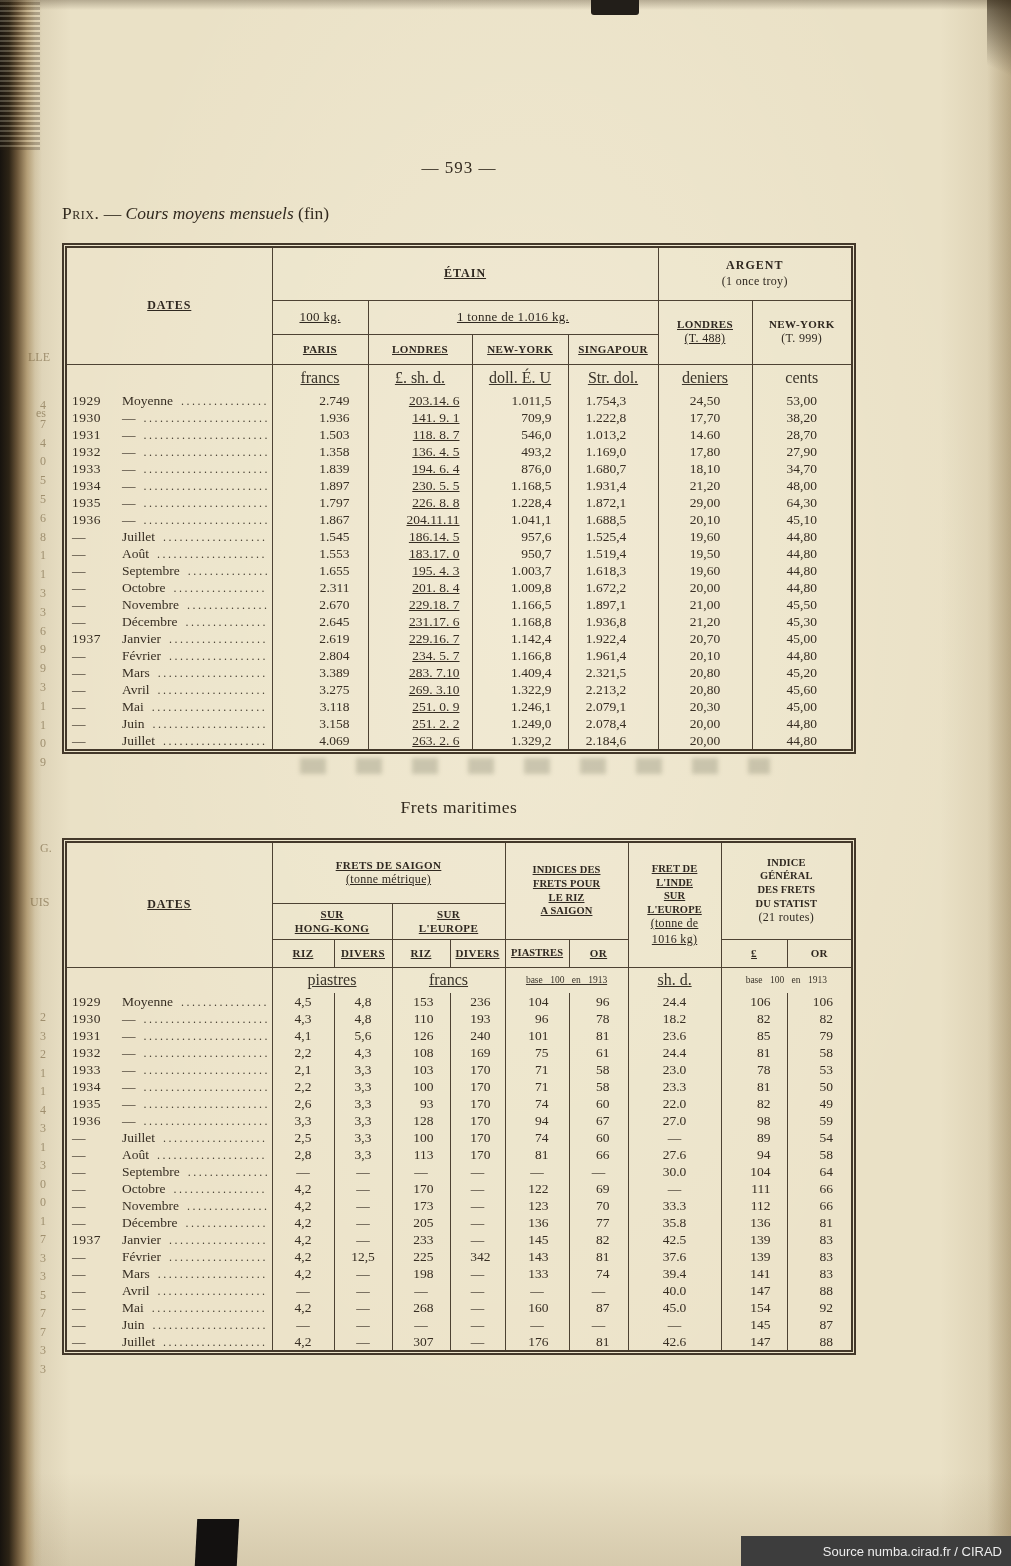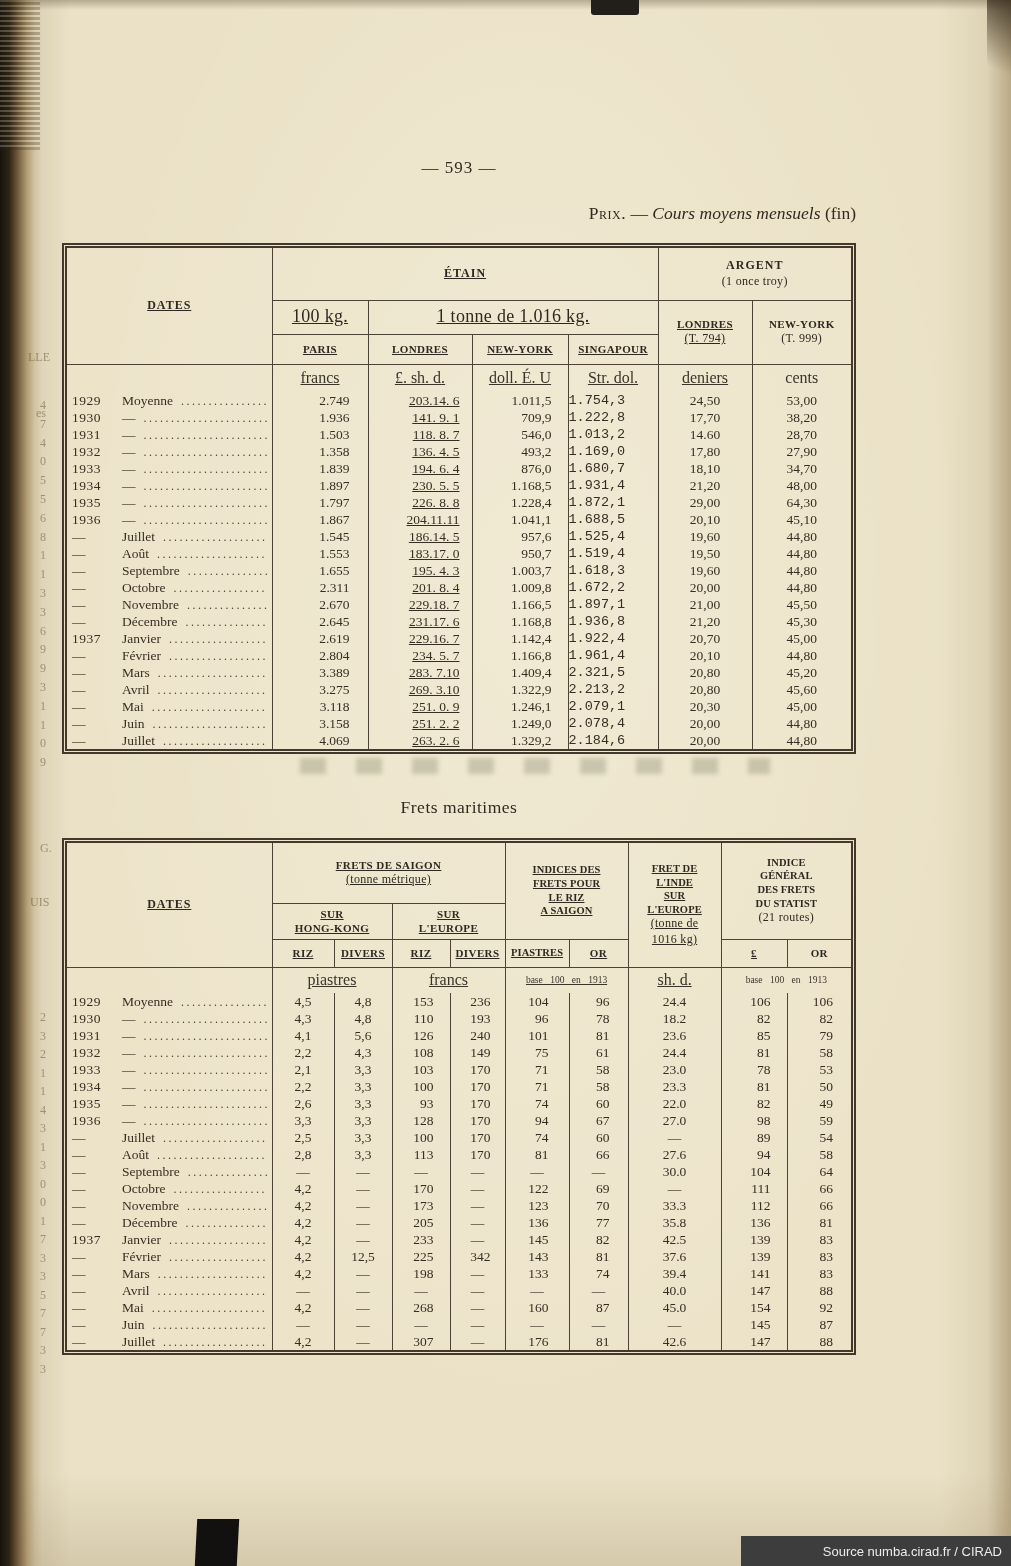--- a/index.html
+++ b/index.html
@@ -27,58 +27,58 @@
     background:linear-gradient(180deg, rgba(60,45,25,0.30), rgba(0,0,0,0)); }
   .edge-right { position:absolute; right:0; top:0; bottom:0; width:24px; pointer-events:none;
     background:linear-gradient(270deg, rgba(150,128,88,0.45), rgba(0,0,0,0)); }
   .corner-tr { position:absolute; right:0; top:0; width:24px; height:95px; pointer-events:none;
     background:linear-gradient(205deg, rgba(55,44,28,0.85), rgba(0,0,0,0) 72%); }
   .tab-top { position:absolute; left:591px; top:0; width:48px; height:15px; background:#221e19; border-radius:0 0 3px 3px; }
   .ribbon { position:absolute; left:196px; bottom:0; width:42px; height:47px; background:#131110; transform:skewX(-3deg); }
 
   .page-number { position:absolute; top:158px; left:62px; width:794px; text-align:center;
     font-size:17px; letter-spacing:1px; color:#352c21; }
-  .doc-title { position:absolute; top:203px; left:62px; width:794px; text-align:right; font-size:17.5px; color:#322a1f; }
+  .doc-title { position:absolute; top:203px; left:62px; width:794px; text-align:left; font-size:17.5px; color:#322a1f; }
   .doc-title .sc { font-variant:small-caps; letter-spacing:.5px; }
   .doc-title .it { font-style:italic; }
   .section-title { position:absolute; top:797px; left:62px; width:794px; text-align:center;
     font-size:17.5px; letter-spacing:.5px; color:#322a1f; }
 
   .tbl-wrap { position:absolute; left:62px; border:5px double #43382a; background:rgba(248,242,222,0.15); }
   #t1wrap { top:243px; width:794px; }
   #t2wrap { top:838px; width:794px; }
   table { border-collapse:collapse; table-layout:fixed; width:100%; }
   th,td { font-weight:normal; overflow:hidden; }
   .br { border-right:1px solid #4d4233;text-decoration:underline; }
   .bb { border-bottom:1px solid #4d4233; }
 
   .hd { font-weight:bold; text-align:center; vertical-align:middle; color:#2f2820;
         font-size:11px; letter-spacing:.4px; line-height:1.3; }
   .hd-big { font-size:12px; letter-spacing:1px; }
-  .hd-mid { font-weight:normal; font-size:18px; letter-spacing:.3px; }
+  .hd-mid { font-weight:normal; font-size:13px; letter-spacing:.3px; }
   .hd-sub { font-weight:normal; font-size:12px; letter-spacing:.3px; }
   .hd-tight { letter-spacing:.1px; font-size:10.5px; }
   #table1 thead tr:nth-child(1){ height:52px; }
   #table1 thead tr:nth-child(2){ height:34px; }
   #table1 thead tr:nth-child(3){ height:30px; }
   #table1 thead tr.units { height:28px; }
   #table2 thead tr:nth-child(1){ height:60px; }
   #table2 thead tr:nth-child(2){ height:36px; }
   #table2 thead tr:nth-child(3){ height:28px; }
   #table2 thead tr.units { height:26px; }
   tr.units td { font-size:16px; text-align:center; vertical-align:middle; color:#3a342a; }
   tr.units .base100 { font-size:9.5px; word-spacing:5px; }
 
   tbody tr { height:17px; }
   tbody td { font-size:13.5px; vertical-align:middle; color:#372e23; padding:0; }
   #table1 tbody td:not(:last-child), #table2 tbody td:not(:last-child) { border-right:1px solid #4d4233; }
   #table1 tbody td:nth-child(2){ text-align:right; padding-right:18px; }
   #table1 tbody td:nth-child(3){ text-align:right; padding-right:12px;text-decoration:underline; }
   #table1 tbody td:nth-child(4){ text-align:right; padding-right:16px; }
-  #table1 tbody td:nth-child(5){ text-align:left; padding-right:14px;font-family:Liberation Mono, monospace; }
+  #table1 tbody td:nth-child(5){ text-align:center; padding-right:14px; }
   #table1 tbody td:nth-child(6){ text-align:center; }
   #table1 tbody td:nth-child(7){ text-align:center; }
   #table2 tbody td:nth-child(2),#table2 tbody td:nth-child(3){ text-align:center; }
   #table2 tbody td:nth-child(4){ text-align:right; padding-right:16px; }
   #table2 tbody td:nth-child(5){ text-align:right; padding-right:14px; }
   #table2 tbody td:nth-child(6){ text-align:right; padding-right:20px; }
   #table2 tbody td:nth-child(7){ text-align:right; padding-right:18px; }
   #table2 tbody td:nth-child(8){ text-align:center; }
   #table2 tbody td:nth-child(9){ text-align:right; padding-right:16px; }
   #table2 tbody td:nth-child(10){ text-align:right; padding-right:18px; }
@@ -187,21 +187,21 @@
       <th colspan="2" class="hd bb">
         <div class="hd-big">ARGENT</div>
         <div class="hd-sub">(1 once troy)</div>
       </th>
     </tr>
     <tr>
       <th class="hd hd-mid br bb">100 kg.</th>
       <th colspan="3" class="hd hd-mid br bb">1 tonne de 1.016 kg.</th>
       <th rowspan="2" class="hd br bb">
         <div>LONDRES</div>
-        <div class="hd-sub">(T. 794)</div>
+        <div class="hd-sub">(T. 488)</div>
       </th>
       <th rowspan="2" class="hd bb">
         <div>NEW-YORK</div>
         <div class="hd-sub">(T. 999)</div>
       </th>
     </tr>
     <tr>
       <th class="hd br bb">PARIS</th>
       <th class="hd br bb">LONDRES</th>
       <th class="hd br bb">NEW-YORK</th>
@@ -670,21 +670,21 @@
           <td>
             <div class="datecell">
               <span class="yr">1932</span>
               <span class="lbl">—</span>
               <span class="dots"></span>
             </div>
           </td>
           <td>2,2</td>
           <td>4,3</td>
           <td>108</td>
-          <td>149</td>
+          <td>169</td>
           <td>75</td>
           <td>61</td>
           <td>24.4</td>
           <td>81</td>
           <td>58</td>
         </tr>
         <tr>
           <td>
             <div class="datecell">
               <span class="yr">1933</span>

